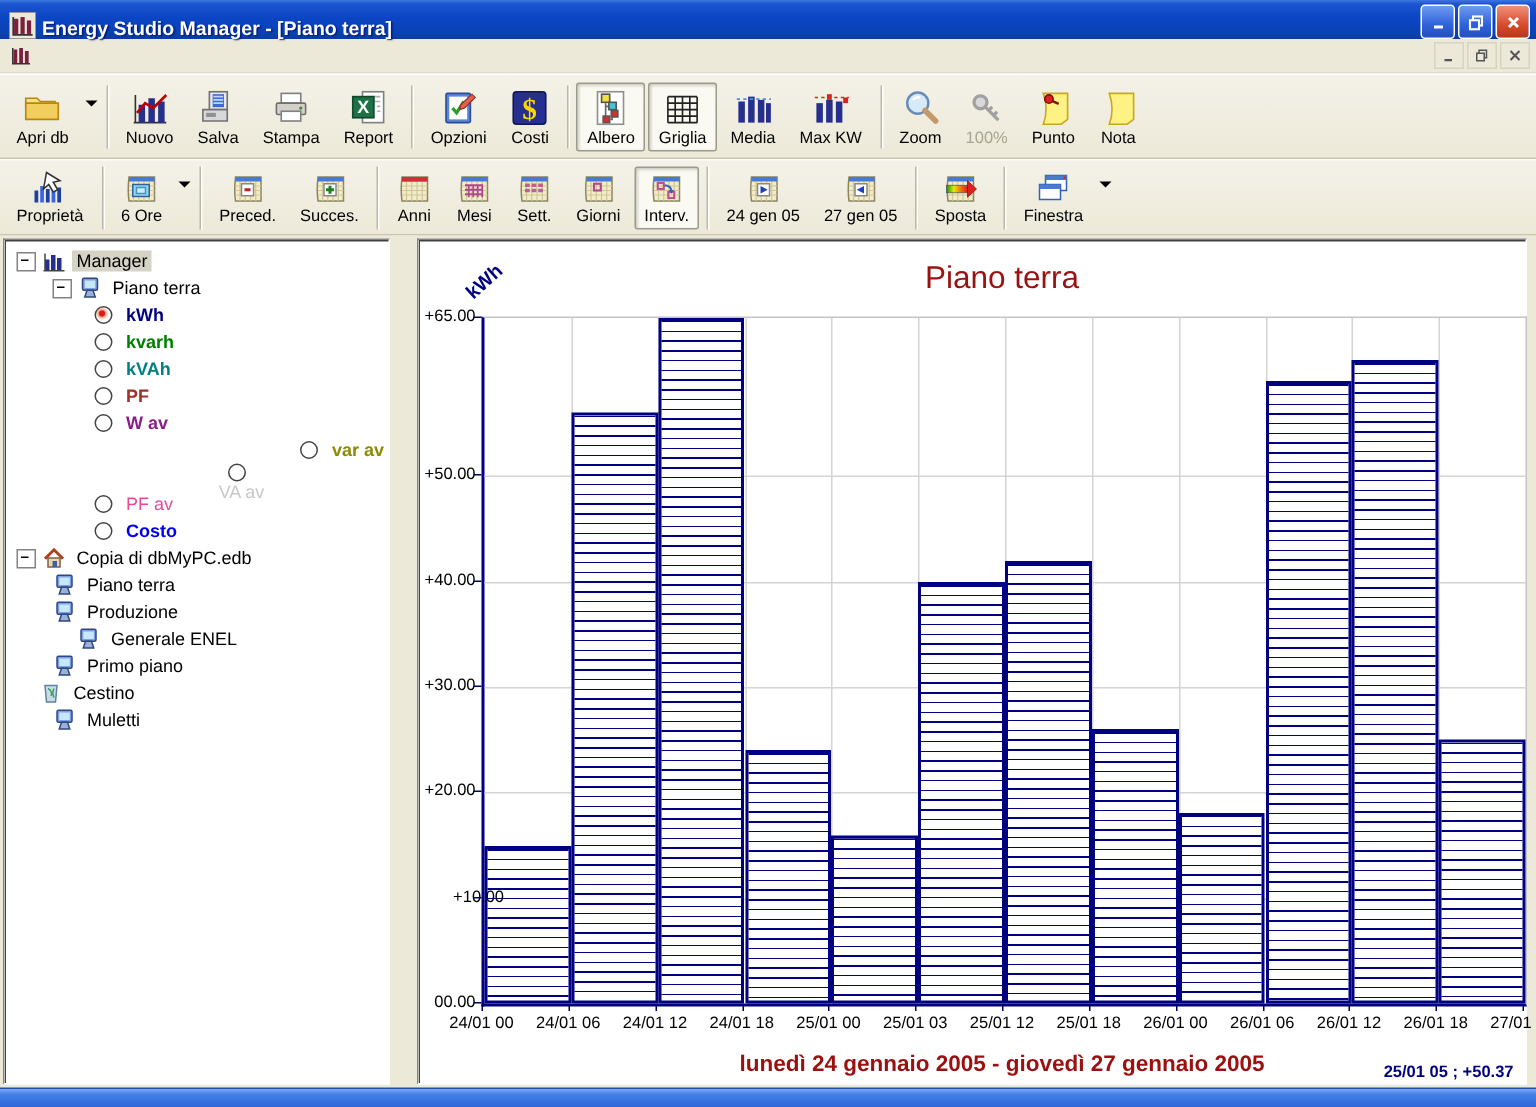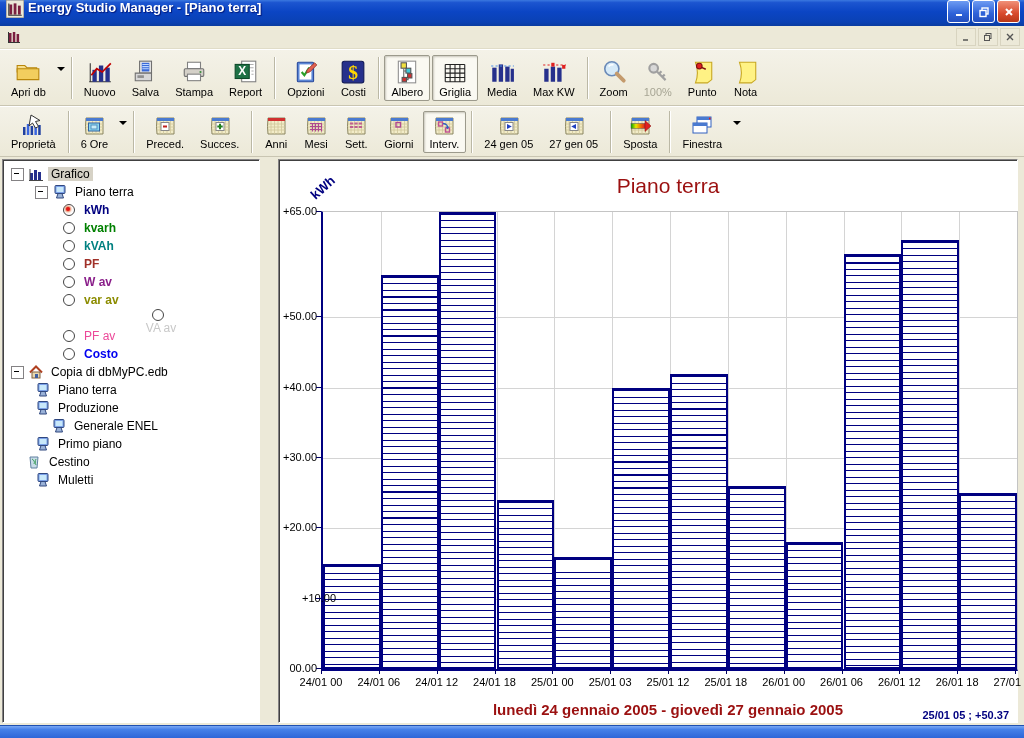--- a/index.html
+++ b/index.html
@@ -1,20 +1,20 @@
 <!DOCTYPE html>
 <html><head>
 <meta charset="utf-8">
 <style>
   html,body{margin:0;padding:0;}
   body{width:1024px;height:738px;overflow:hidden;font-family:"Liberation Sans","DejaVu Sans",sans-serif;background:#ECE9D8;}
   .window{position:relative;width:1024px;height:738px;background:#ECE9D8;}
 
   
-  .titlebar{height:26px;background:linear-gradient(180deg,#3B78E0 0%,#1C55D0 10%,#0B45C4 45%,#0A41B4 85%,#0A3CA0 100%);display:flex;align-items:flex-start;padding:0 4px;}
+  .titlebar{height:26px;background:linear-gradient(180deg,#3B78E0 0%,#1C55D0 10%,#0B45C4 45%,#0A41B4 85%,#0A3CA0 100%);display:flex;align-items:flex-end;padding:0 4px;}
   .titlebar .app-ic{width:18px;height:18px;margin:0 4px 0 2px;}
   .titlebar .ttl{color:#fff;font-weight:bold;font-size:13px;text-shadow:1px 1px 1px #00187A;flex:1;white-space:nowrap;}
   .winbtns{display:flex;gap:2px;}
   .winbtn{width:21px;height:21px;border-radius:3px;border:1px solid #fff;background:linear-gradient(180deg,#6E9BF2,#2E62D8 60%,#244FBE);display:flex;align-items:center;justify-content:center;}
   .winbtn.close{background:linear-gradient(180deg,#F09078,#D84A2C 60%,#B83818);}
   .winbtn svg{width:12px;height:12px;}
 
   
   .mdirow{height:22px;background:#ECE9D8;display:flex;align-items:center;padding:0 4px;border-bottom:1px solid #E0DCC8;}
   .mdirow .doc-ic{width:16px;height:16px;margin-left:2px;}
@@ -478,21 +478,21 @@
   <div class="content">
     <div class="treepanel" id="tree">
         <div class="trow" style="padding-left: 8px;">
           <span class="expbox"></span>
           <span class="tico"><svg viewBox="0 0 16 16">
               <rect x="2" y="7" width="3" height="7" fill="#26308C"></rect>
               <rect x="6" y="4" width="3" height="10" fill="#26308C"></rect>
               <rect x="10" y="6" width="3" height="8" fill="#26308C"></rect>
               <path d="M1 14.5h14M2 3v12" stroke="#444" fill="none"></path>
             </svg></span>
-          <span class="lbl sel" style="color: rgb(0, 0, 0);">Grafico</span>
+          <span class="lbl sel" style="color: rgb(0, 0, 0);">Manager</span>
         </div>
         <div class="trow" style="padding-left: 32px;">
           <span class="expbox"></span>
           <span class="tico"><svg viewBox="0 0 16 16">
               <rect x="3" y="1.5" width="10" height="8" rx="1" fill="#7AA0E8" stroke="#30487F"></rect>
               <rect x="4.5" y="3" width="7" height="5" fill="#C8E8FA"></rect>
               <path d="M6 9.5 l-1.5 4.5 h7 L10 9.5 z" fill="#9AB2D8" stroke="#30487F"></path>
             </svg></span>
           <span class="lbl" style="color: rgb(0, 0, 0);">Piano terra</span>
         </div>
@@ -509,21 +509,21 @@
           <span class="lbl" style="color: rgb(0, 128, 128); font-weight: bold;">kVAh</span>
         </div>
         <div class="trow" style="padding-left: 60px;">
           <span class="radio"></span>
           <span class="lbl" style="color: rgb(160, 48, 40); font-weight: bold;">PF</span>
         </div>
         <div class="trow" style="padding-left: 60px;">
           <span class="radio"></span>
           <span class="lbl" style="color: rgb(138, 31, 138); font-weight: bold;">W av</span>
         </div>
-        <div class="trow" style="padding-left: 60px;">
+        <div class="trow" style="padding-left: 60px; justify-content: flex-end;">
           <span class="radio"></span>
           <span class="lbl" style="color: rgb(140, 140, 0); font-weight: bold;">var av</span>
         </div>
         <div class="trow" style="padding-left: 60px; flex-direction: column;">
           <span class="radio"></span>
           <span class="lbl" style="color: rgb(200, 200, 200);">VA av</span>
         </div>
         <div class="trow" style="padding-left: 60px;">
           <span class="radio"></span>
           <span class="lbl" style="color: #ec4899;">PF av</span>

